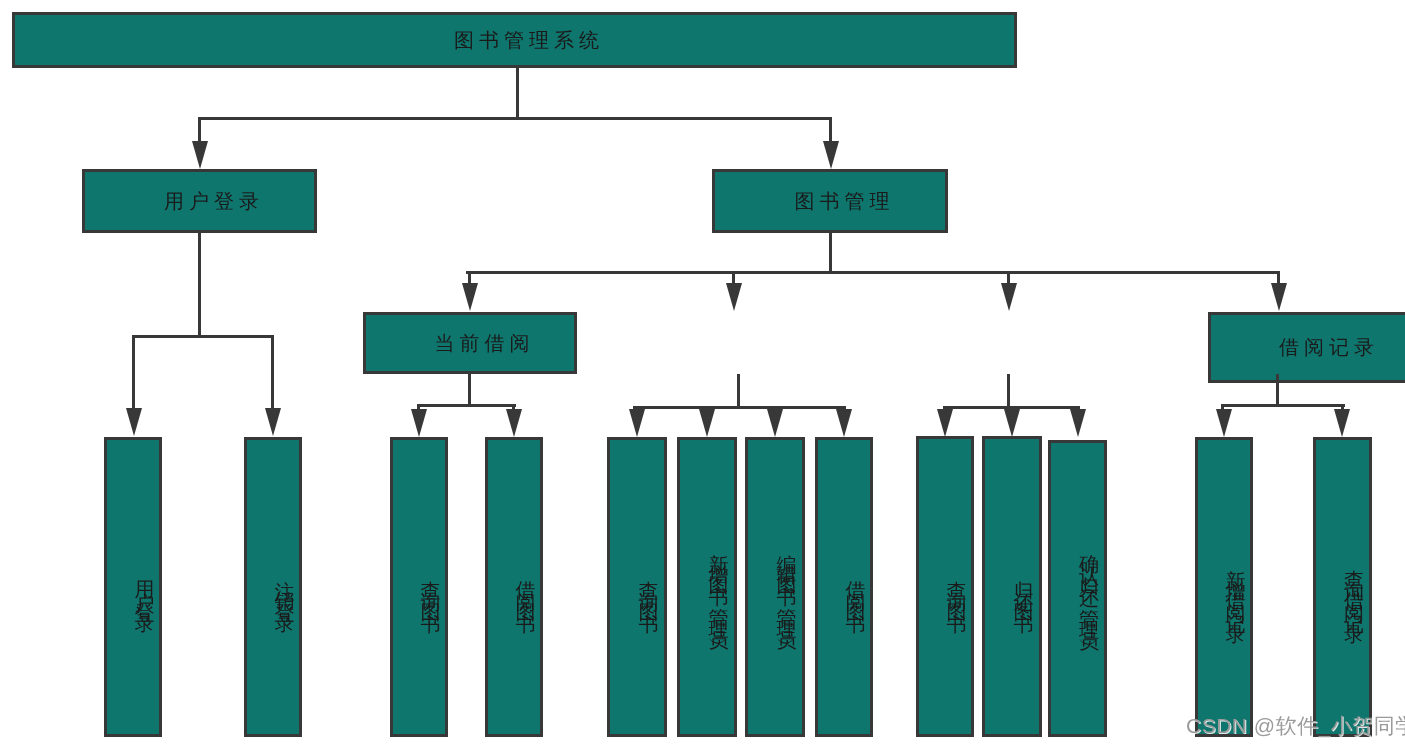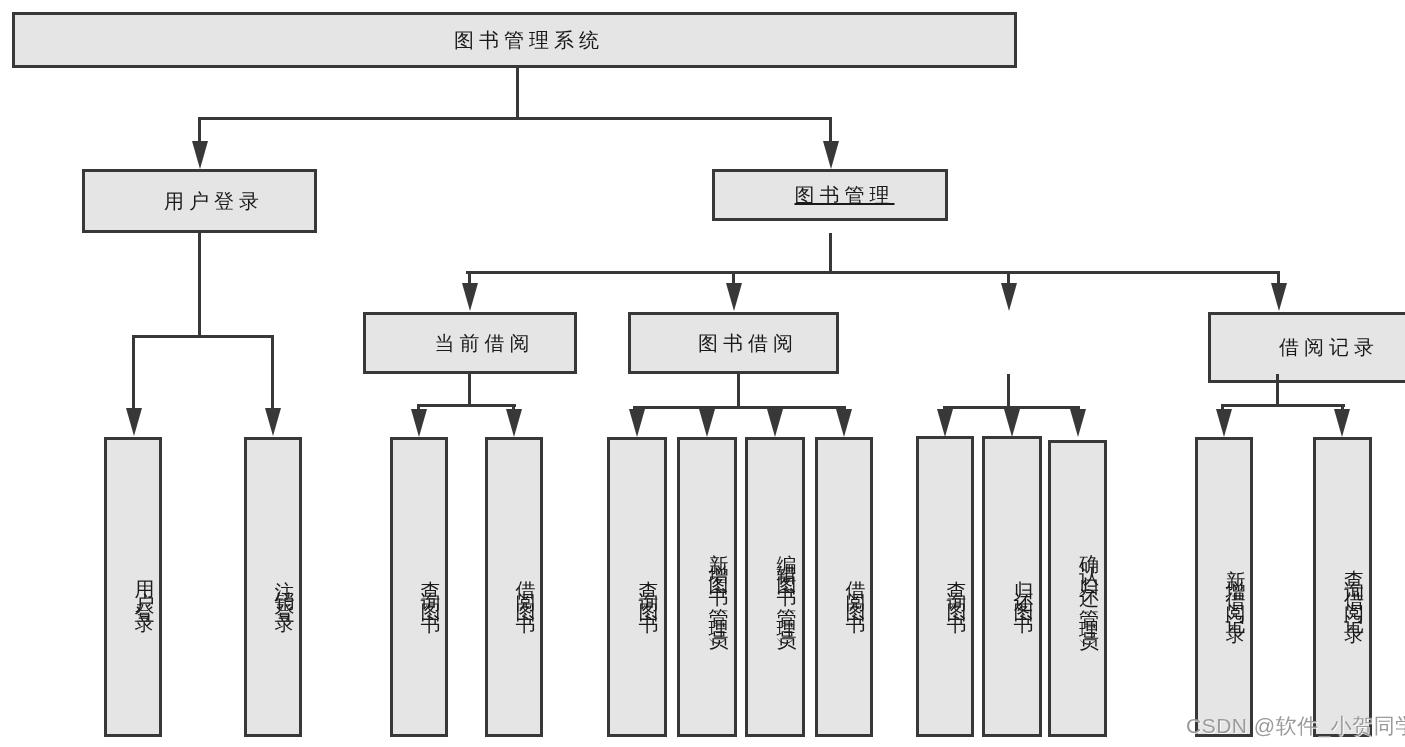--- a/index.html
+++ b/index.html
@@ -1,21 +1,21 @@
 <!DOCTYPE html>
 <html><head>
 <meta charset="utf-8">
 <style>
   html,body { margin:0; padding:0; background:#ffffff; }
   .canvas {
     position:relative; width:1405px; height:747px; background:#ffffff;
     font-family:"Liberation Sans","DejaVu Sans",sans-serif; overflow:hidden;
   }
   .node {
-    position:absolute; background:#e5e5e5; border:3px solid #383838;
+    position:absolute; background:#0f766e; border:3px solid #383838;
     box-sizing:border-box; display:flex; align-items:center; justify-content:center;
     color:#1a1a1a;
     padding-left:24px;
   }
   .h-label { font-size:20px; letter-spacing:5px; text-indent:5px; white-space:nowrap; }
   .v-label {
     writing-mode:vertical-rl; text-orientation:mixed;
     font-size:20px; letter-spacing:11px; line-height:1; white-space:nowrap;
   }
   .vline { position:absolute; width:3px; background:#383838; }
@@ -43,21 +43,21 @@
   <div class="vline" style="left:516px; top:68px; height:52px;"></div>
   <div class="hline" style="left:198px; top:117px; width:634px;"></div>
   <div class="vline" style="left:198px; top:117px; height:26px;"></div>
   <div class="arrow" style="left:192px; top:141px;"></div>
   <div class="vline" style="left:829px; top:117px; height:26px;"></div>
   <div class="arrow" style="left:823px; top:141px;"></div>
 
   <div class="node" style="left:82px; top:169px; width:235px; height:64px;">
     <span class="h-label">用户登录</span>
   </div>
-  <div class="node" style="left:712px; top:169px; width:236px; height:52px;text-decoration:underline;">
+  <div class="node" style="left:712px; top:169px; width:236px; height:64px;">
     <span class="h-label">图书管理</span>
   </div>
 
   <div class="vline" style="left:198px; top:233px; height:105px;"></div>
   <div class="hline" style="left:132px; top:335px; width:142px;"></div>
   <div class="vline" style="left:132px; top:335px; height:75px;"></div>
   <div class="arrow" style="left:126px; top:408px;"></div>
   <div class="vline" style="left:271px; top:335px; height:75px;"></div>
   <div class="arrow" style="left:265px; top:408px;"></div>
 
@@ -67,23 +67,20 @@
   <div class="arrow" style="left:462px; top:283px;"></div>
   <div class="vline" style="left:732px; top:271px; height:14px;"></div>
   <div class="arrow" style="left:726px; top:283px;"></div>
   <div class="vline" style="left:1007px; top:271px; height:14px;"></div>
   <div class="arrow" style="left:1001px; top:283px;"></div>
   <div class="vline" style="left:1277px; top:271px; height:14px;"></div>
   <div class="arrow" style="left:1271px; top:283px;"></div>
 
   <div class="node" style="left:363px; top:312px; width:214px; height:62px;">
     <span class="h-label">当前借阅</span>
-  </div>
-  <div class="node" style="left:628px; top:312px; width:211px; height:62px;">
-    <span class="h-label">图书借阅</span>
   </div>
   <div class="node" style="left:1172px; top:312px; width:213px; height:71px;margin-left:36px;">
     <span class="h-label">借阅记录</span>
   </div>
 
   <div class="vline" style="left:468px; top:374px; height:33px;"></div>
   <div class="hline" style="left:417px; top:404px; width:99px;"></div>
   <div class="vline" style="left:417px; top:404px; height:8px;"></div>
   <div class="arrow" style="left:411px; top:409px;"></div>
   <div class="vline" style="left:512px; top:404px; height:8px;"></div>

